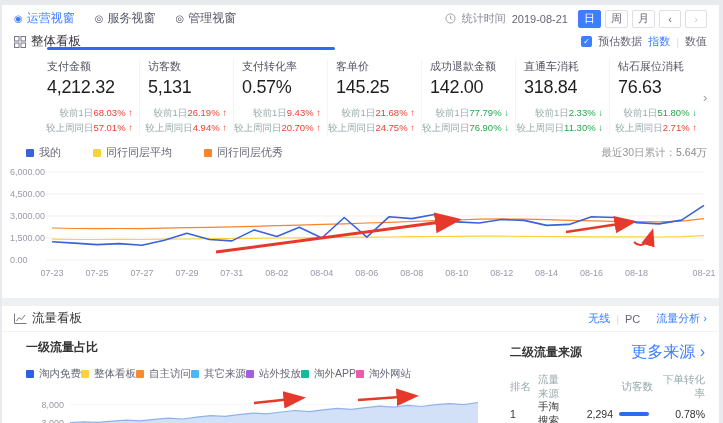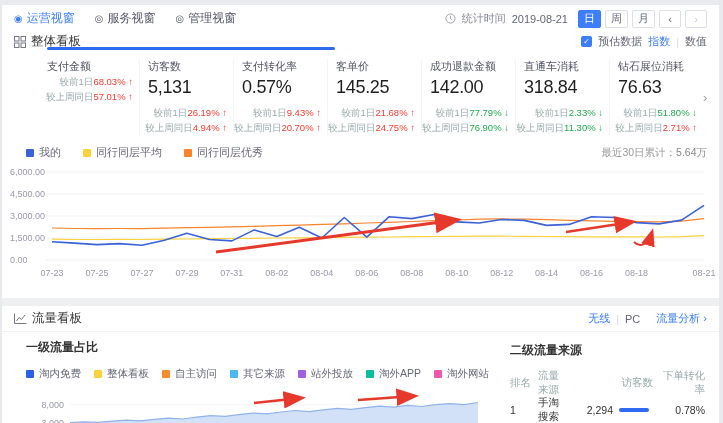--- a/index.html
+++ b/index.html
@@ -31,41 +31,41 @@
 
 .cards{display:flex;padding:8px 16px 6px 45px;align-items:stretch}
 .card{width:92px;padding:0 6px 0 0}
 .card+.card{border-left:1px solid #f4f4f6;padding-left:8px;width:94px}
 .card .t{font-size:11px;color:#556;white-space:nowrap}
 .card .v{font-size:18px;color:#1f1f1f;margin:3px 0 7px;letter-spacing:-.3px}
 .cmp{display:flex;justify-content:flex-end;font-size:9.5px;color:#9aa;line-height:15px;white-space:nowrap}
 .up{color:#f04134}.down{color:#23a94e}
 .more-cards{width:20px;display:flex;align-items:center;justify-content:center;color:#99a;font-size:13px;cursor:pointer}
 
-.legend{display:flex;gap:22px;padding:4px 12px 0 24px;font-size:11px;color:#667;align-items:center}
+.legend{display:flex;gap:32px;padding:4px 12px 0 24px;font-size:11px;color:#667;align-items:center}
 .legend .item{display:flex;align-items:center;cursor:pointer}
 .sq{width:8px;height:8px;display:inline-block;margin-right:5px;border-radius:1px}
 .sum{margin-left:auto;font-size:10.5px;color:#999}
 .sum b{font-weight:normal;color:#888}
 .chart-wrap{position:relative;margin:2px 6px 0;height:122px}
 .overlay{position:absolute;left:0;top:0;pointer-events:none}
 
 .band{height:8px;background:#eef0f2;margin-top:14px}
 
 .traffic-head{display:flex;align-items:center;height:26px;padding:0 12px;font-size:12.5px;color:#333;border-bottom:1px solid #f2f2f4}
 .traffic-head .right{margin-left:auto;display:flex;align-items:center;gap:16px;font-size:11px}
 .dev{display:flex;align-items:center;gap:6px}
 .dev .on{color:#3d7eff;cursor:pointer}
 .dev .sep{color:#ddd}
 .dev .off{color:#667;cursor:pointer}
 .link{color:#3d7eff;cursor:pointer}
 .traffic-body{display:flex;padding:7px 12px 0 24px}
 .tleft{width:466px}
 .sub{font-size:12px;color:#333;font-weight:bold}
-.tlegend{display:flex;gap:13px;margin-top:11px;font-size:10.5px;color:#667;white-space:nowrap}
+.tlegend{display:flex;margin-top:11px;font-size:10.5px;color:#667;white-space:nowrap}
 .tlegend .item{display:flex;align-items:center;cursor:pointer}
 .area-wrap{position:relative;margin-top:7px;height:52px}
 .tright{flex:1;padding-left:18px;padding-right:2px}
 .tr-head{display:flex;justify-content:space-between;align-items:center;margin-top:3px}
 .tr-title{font-size:12px;color:#333;font-weight:bold}
 .tbl{margin-top:13px;font-size:10.5px}
 .trow{display:flex;align-items:center;height:22px}
 .trow.head{color:#9aa}
 .trow.data{color:#333;margin-top:5px;cursor:pointer}
 .c-rank{width:28px}
@@ -129,20 +129,21 @@
       <span class="tog-a">指数</span>
       <span class="tog-sep">|</span>
       <span class="tog-b">数值</span>
     </div>
   </div>
   <div class="cards-scrollbar"></div>
 
   <div class="cards" id="cards">
   <div class="card">
     <div class="t">支付金额</div>
+    <div class="v">4,212.32</div>
     <div class="cmp">
           <span>较前1日</span>
           <span class="pv up">68.03% ↑</span>
         </div>
     <div class="cmp">
           <span>较上周同日</span>
           <span class="wv up">57.01% ↑</span>
         </div>
   </div>
 
@@ -358,20 +359,23 @@
               </marker>
           </defs>
           <line x1="228" y1="15" x2="275" y2="10" stroke="#e6392b" stroke-width="2.5" marker-end="url(#ah2)"></line>
           <line x1="332" y1="12" x2="388" y2="8" stroke="#e6392b" stroke-width="2.5" marker-end="url(#ah2)"></line>
         </svg>
       </div>
     </div>
     <div class="tright">
       <div class="tr-head">
         <span class="tr-title">二级流量来源</span>
+        <span class="link">
+          <span>更多来源</span> <span>›</span>
+        </span>
       </div>
       <div class="tbl">
         <div class="trow head">
           <span class="c-rank">排名</span>
           <span class="c-src">流量来源</span>
           <span class="c-vis" style="width:84px">访客数</span>
           <span class="c-conv">下单转化率</span>
         </div>
         <div class="trow data">
           <span class="c-rank">1</span>

